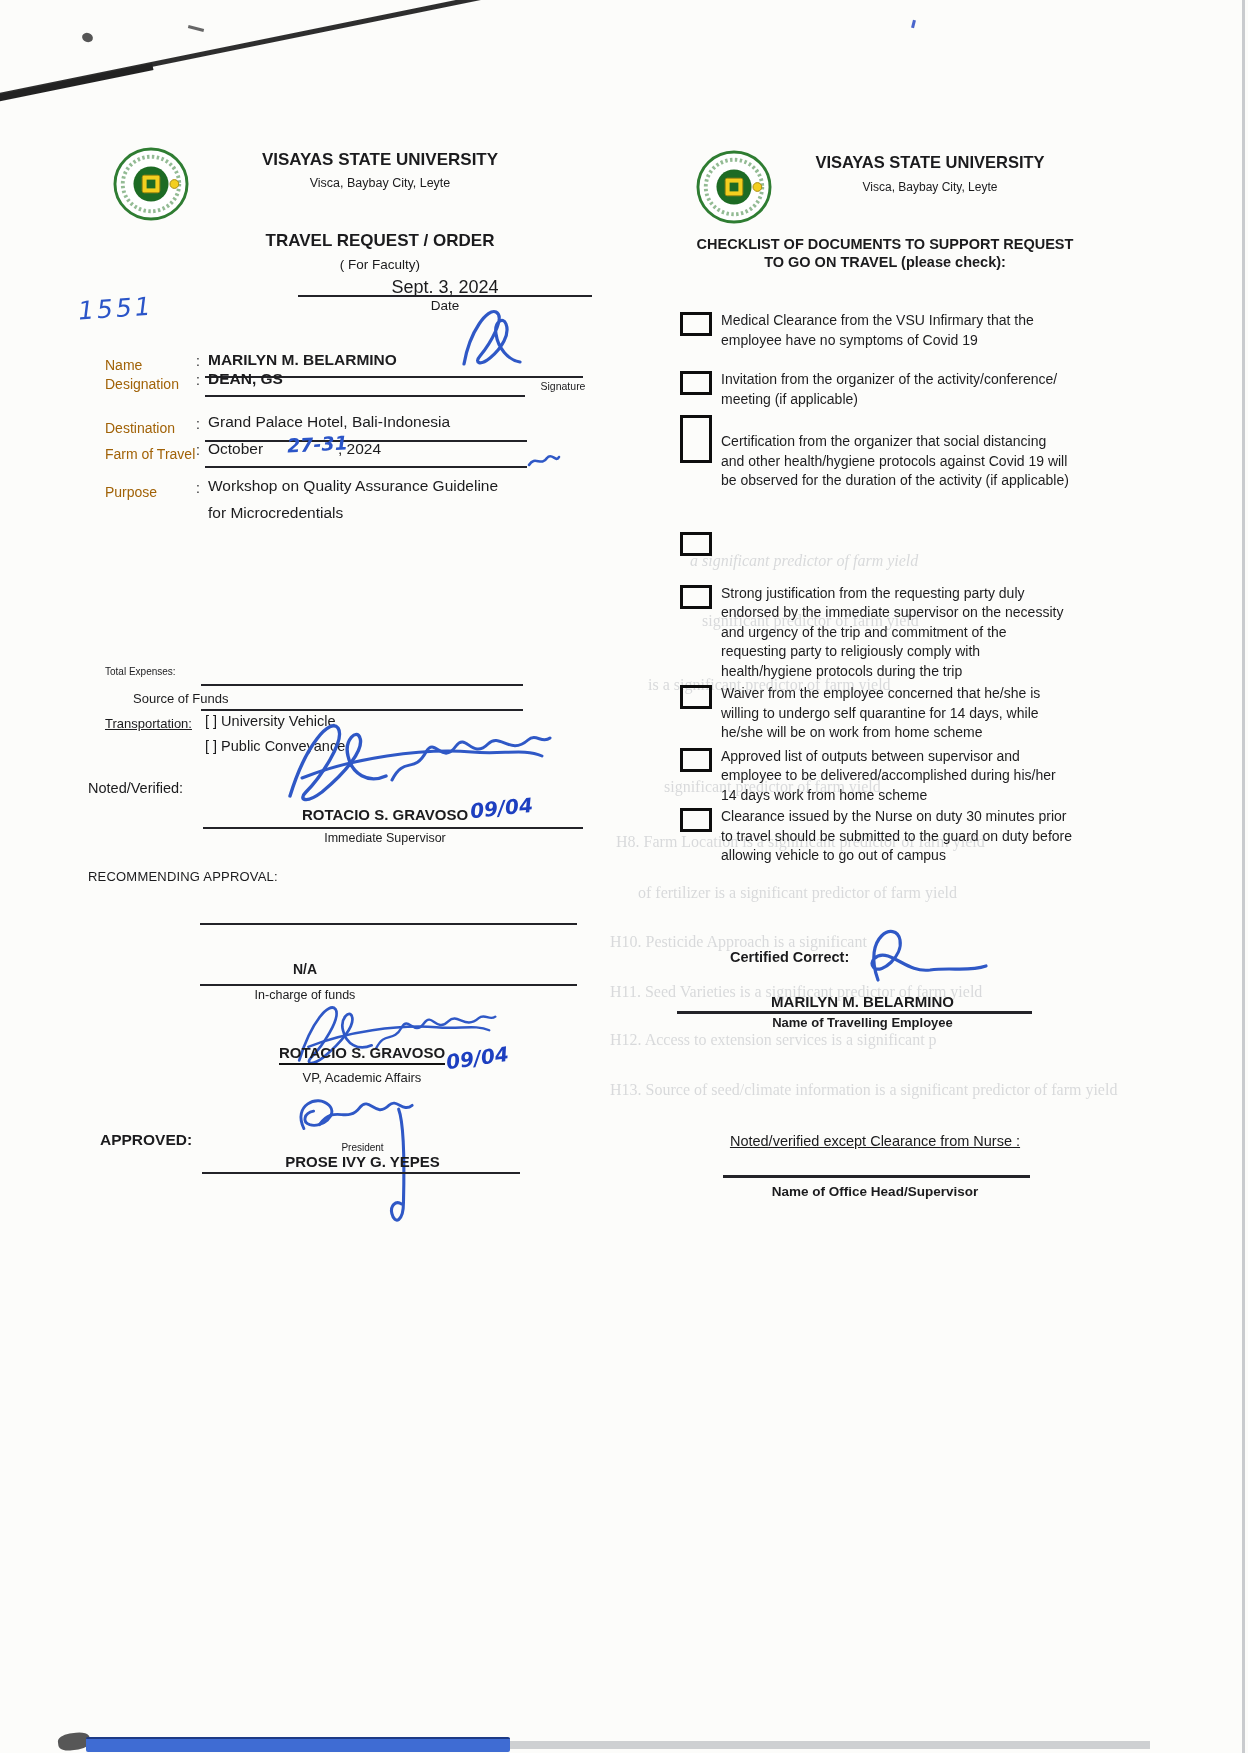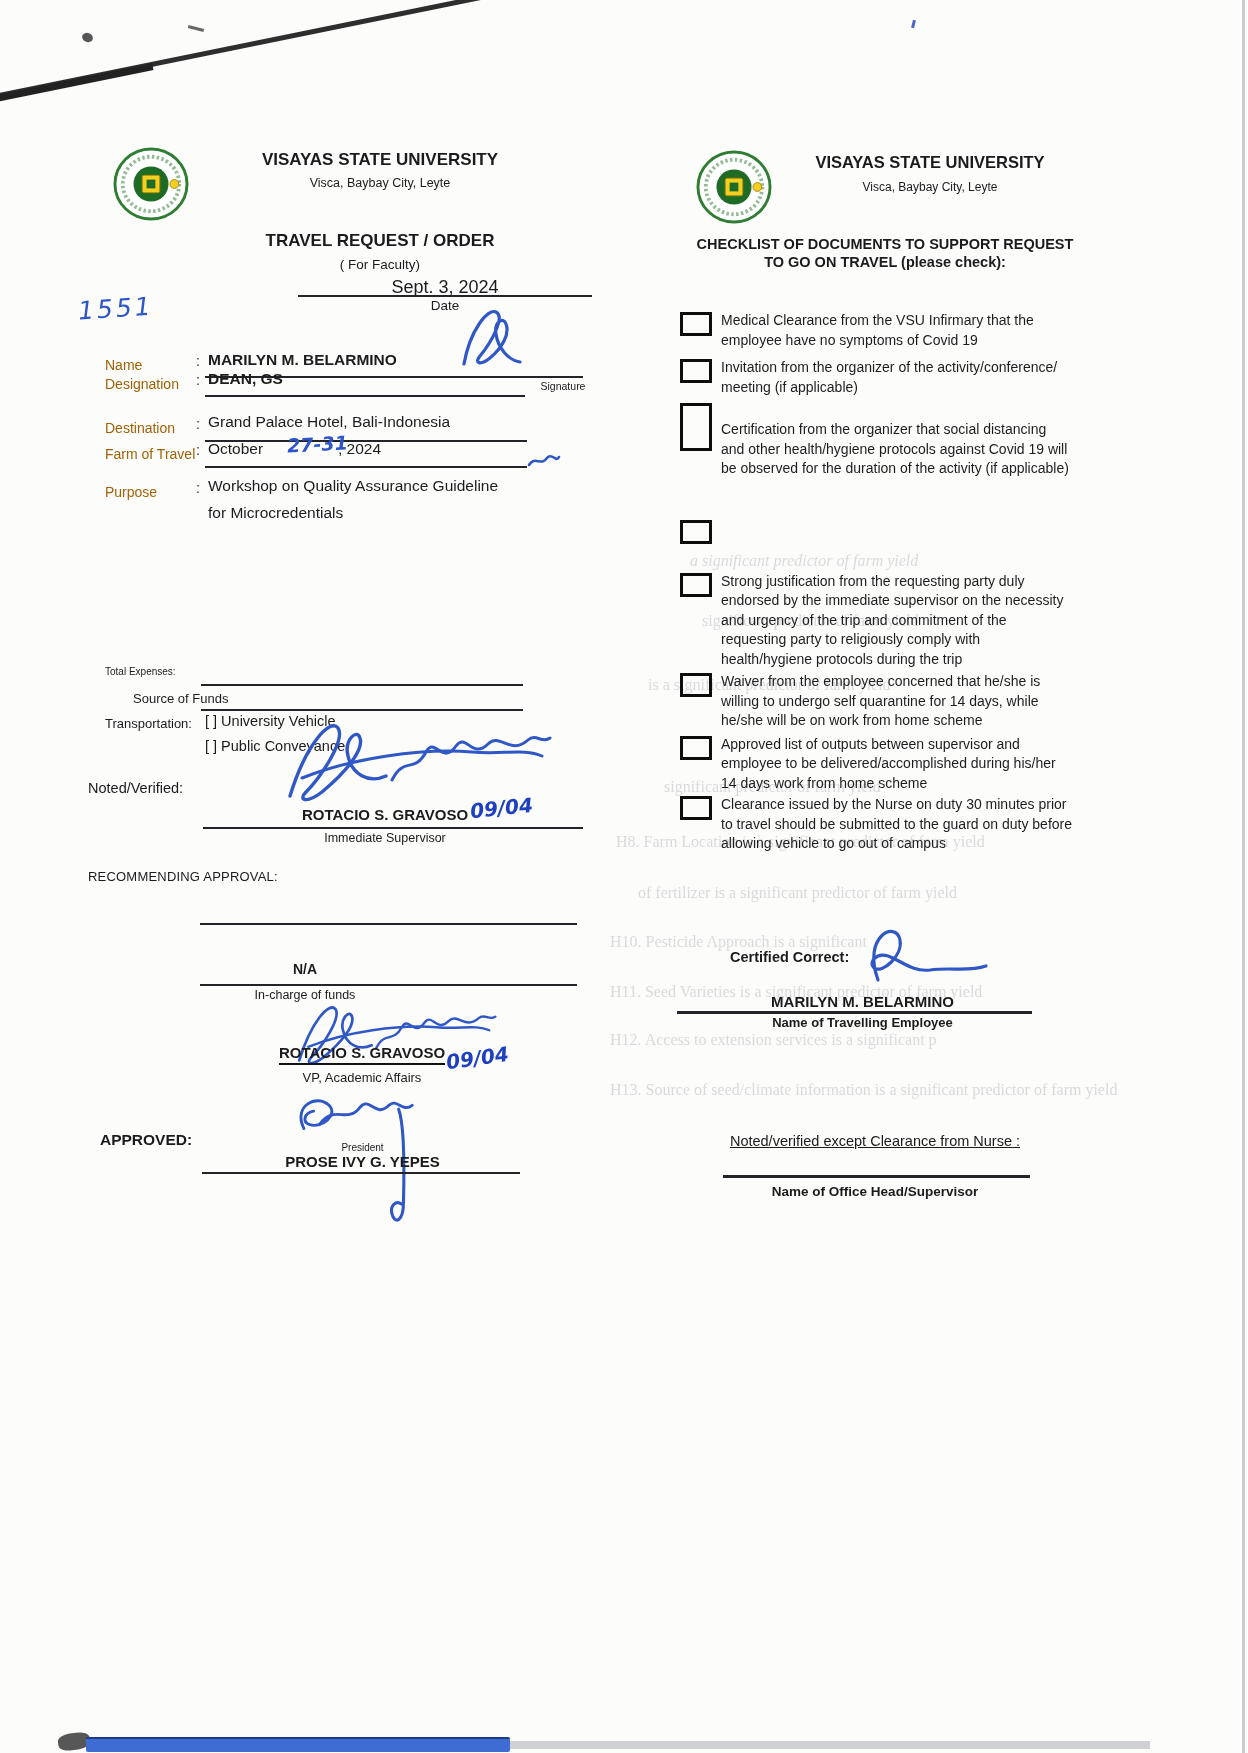--- a/index.html
+++ b/index.html
@@ -13,21 +13,21 @@
   .lbl{font-size:14px;color:#a16207;}
   .val{font-size:15.5px;color:#1c1c1e;}
   .colon{font-size:14px;color:#2e2e30;}
   svg.sig{position:absolute;overflow:visible;}
   svg.sig path{fill:none;stroke:#2f58c6;stroke-linecap:round;stroke-linejoin:round;}
   
   .checklist{position:absolute;left:680px;top:311px;width:430px;z-index:2;}
   .citem{display:flex;gap:9px;}
   .cbox{width:26px;height:18px;border:3.5px solid #0d0d0d;flex:none;margin-top:1px;background:transparent;}
   .ctext{width:352px;font-size:14px;line-height:19.5px;color:#1d1d1f;}
-  .citem:nth-child(2){margin-top:8px;}
+  .citem:nth-child(2){margin-top:20px;}
   .citem:nth-child(3){margin-top:5px;}
   .citem:nth-child(3) .cbox{height:42px;}
   .citem:nth-child(3) .ctext{margin-top:18px;}
   .citem:nth-child(4){margin-top:40px;}
   .citem:nth-child(5){margin-top:28px;}
   .citem:nth-child(6){margin-top:3px;}
   .citem:nth-child(7){margin-top:4px;}
   .citem:nth-child(8){margin-top:2px;}
   
   .bleed-layer{position:absolute;inset:0;z-index:0;}
@@ -127,21 +127,21 @@
 
     <div class="abs lbl" style="left:105px;top:484px;">Purpose</div>
     <div class="abs colon" style="left:196px;top:480px;">:</div>
     <div class="abs val" style="left:208px;top:477px;">Workshop on Quality Assurance Guideline</div>
     <div class="abs val" style="left:208px;top:504px;">for Microcredentials</div>
 
     <div class="abs" style="left:105px;top:666px;font-size:10px;">Total Expenses:</div>
     <div class="uline" style="left:201px;top:684px;width:322px;"></div>
     <div class="abs" style="left:105px;top:691px;font-size:13px;margin-left:28px;">Source of Funds</div>
     <div class="uline" style="left:201px;top:709px;width:322px;"></div>
-    <div class="abs" style="left:105px;top:716px;font-size:13px;">Transportation:</div>
+    <div class="abs" style="left:105px;top:716px;font-size:13px;text-decoration:underline;">Transportation:</div>
     <div class="abs" style="left:205px;top:713px;font-size:14.5px;">[  ] University Vehicle</div>
     <div class="abs" style="left:205px;top:738px;font-size:14.5px;">[  ] Public Conveyance</div>
 
     <svg class="sig" style="left:272px;top:700px;" width="290" height="122" viewBox="0 0 290 122">
       <path d="M18 96 C 34 44, 58 18, 66 28 C 74 40, 48 78, 34 92 C 26 100, 34 104, 50 92 C 74 72, 92 50, 88 38 C 85 28, 72 40, 76 56 C 80 74, 96 84, 114 76" stroke-width="3.4"></path>
       <path d="M30 78 C 80 58, 150 48, 200 52 C 230 55, 252 48, 270 56" stroke-width="3"></path>
       <path d="M120 80 C 132 56, 142 74, 154 52 C 163 36, 170 66, 184 46 C 194 32, 200 60, 216 44 C 228 32, 238 56, 256 40 C 264 33, 270 44, 278 38" stroke-width="3"></path>
     </svg>
     <div class="abs" style="left:88px;top:780px;font-size:14.5px;">Noted/Verified:</div>
     <div class="abs ctr b" style="left:230px;top:806px;width:310px;font-size:15px;">ROTACIO S. GRAVOSO</div>

